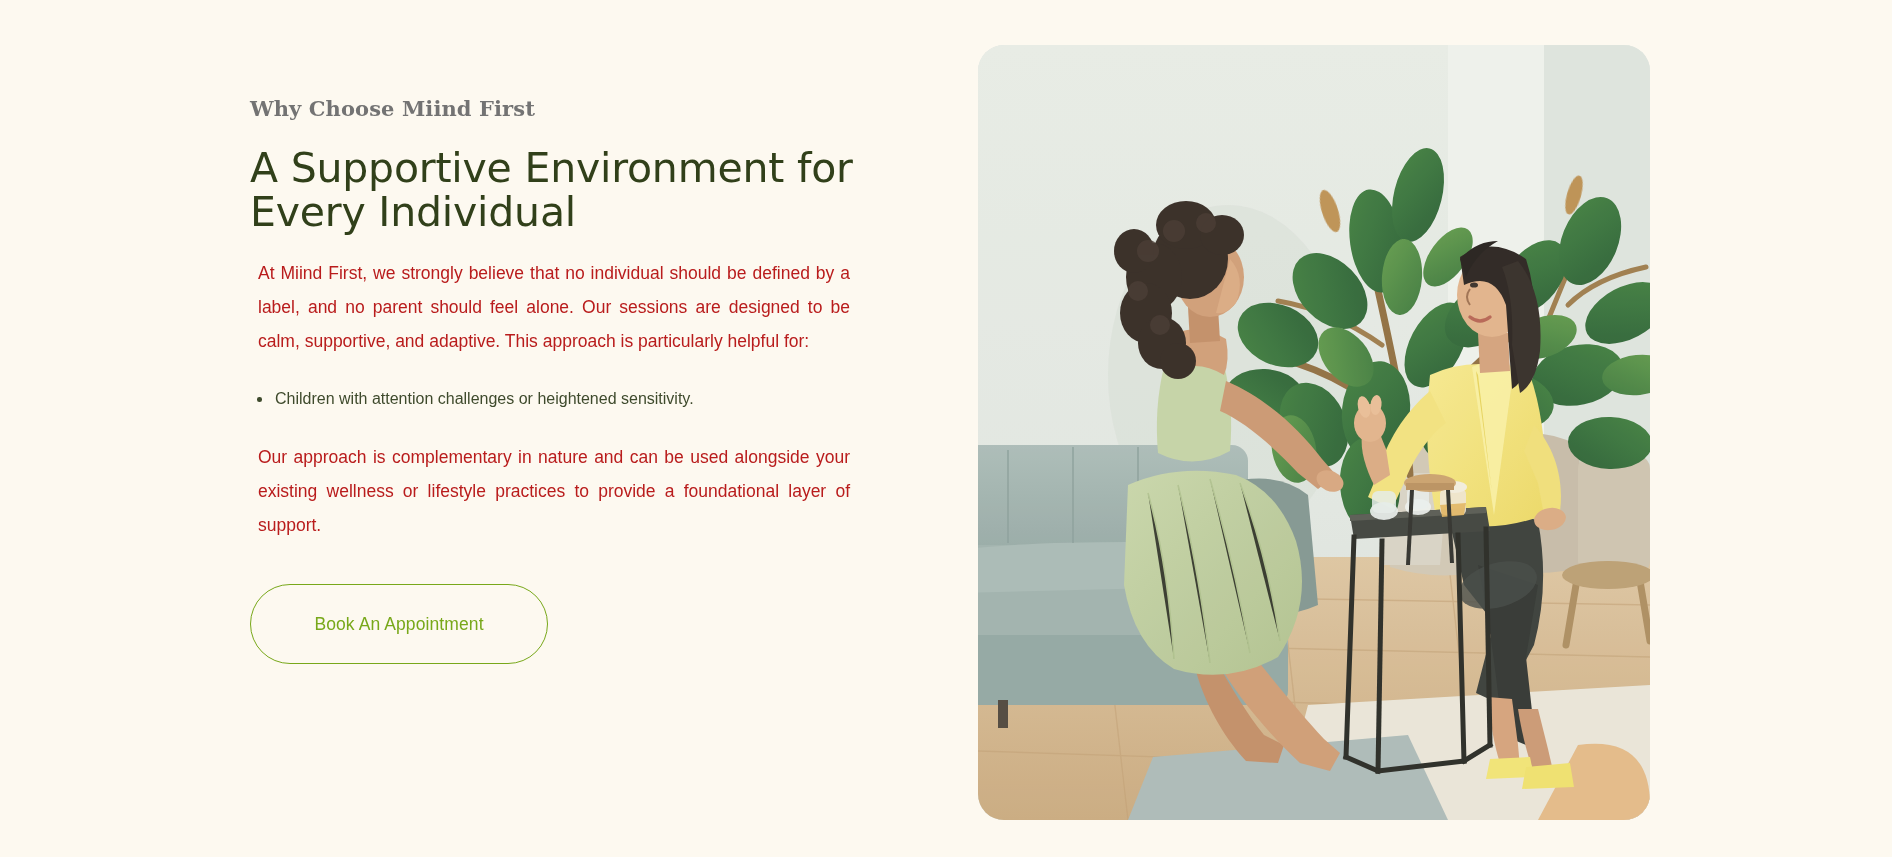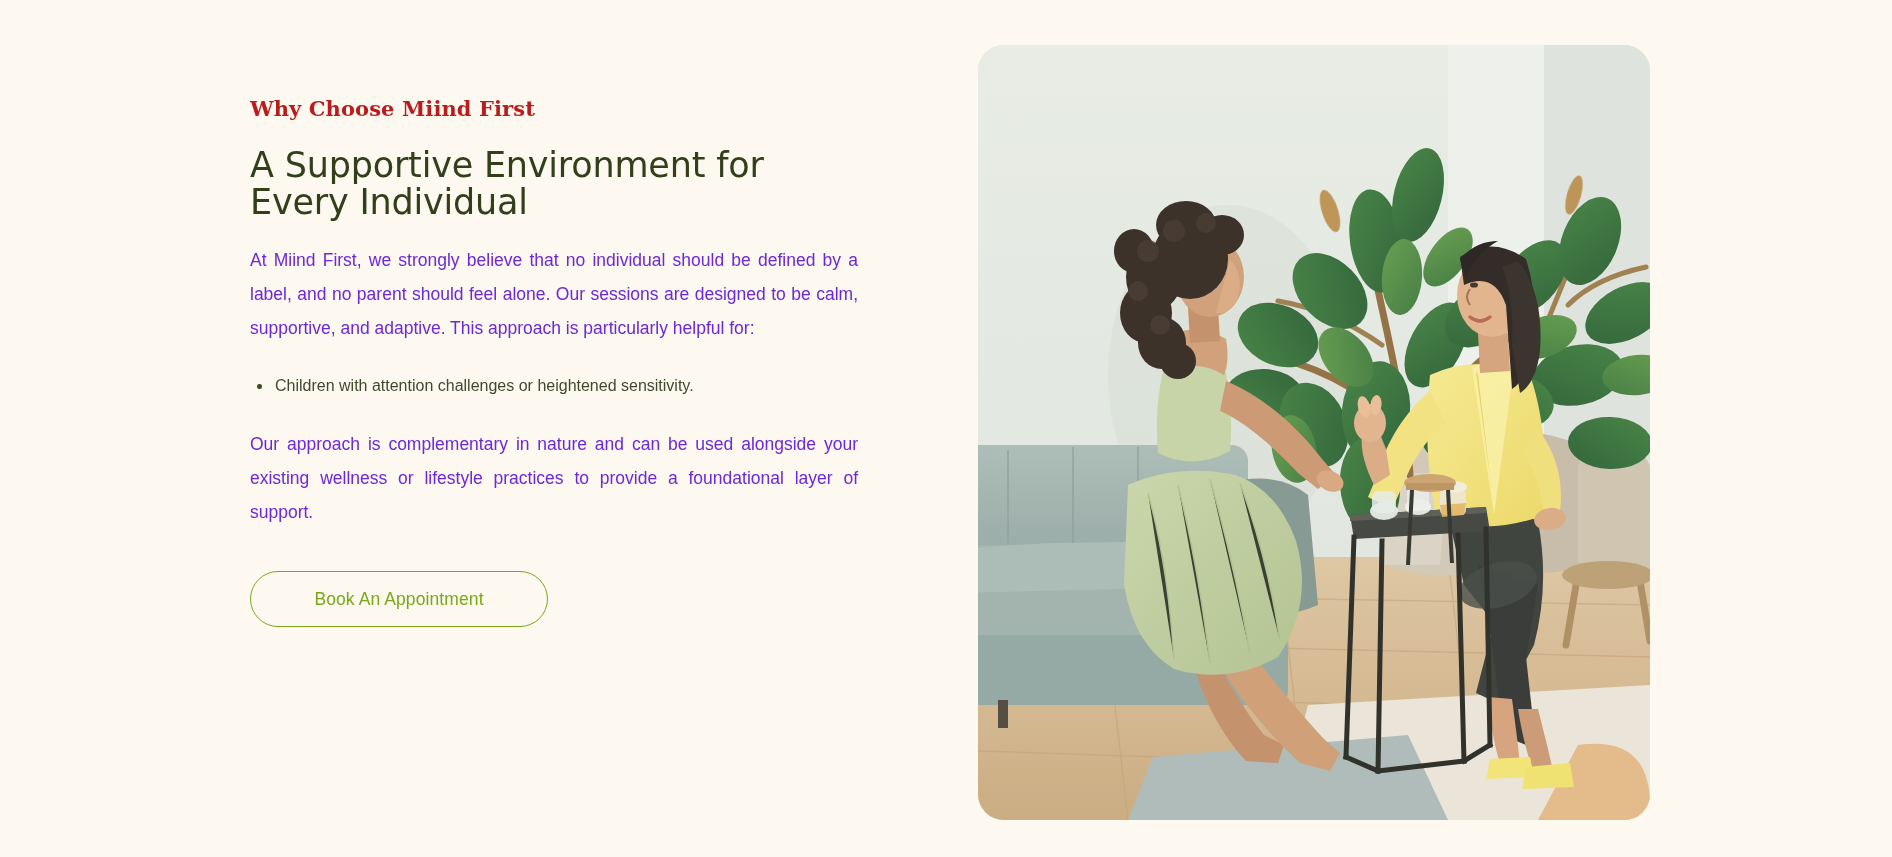--- a/index.html
+++ b/index.html
@@ -27,40 +27,40 @@
     position: absolute;
     left: 250px;
     top: 96px;
     width: 608px;
   }
   .eyebrow {
     font-family: "DejaVu Serif", "Liberation Serif", serif;
     font-weight: bold;
     font-size: 21px;
     letter-spacing: 0.1px;
-    color: #b91c1c;
+    color: #737373;
     margin: 0 0 26px 0;
     line-height: 1.2;
   }
   .headline {
     font-family: "DejaVu Sans", "Liberation Sans", sans-serif;
     font-weight: 400;
-    font-size: 35px;
+    font-size: 41px;
     line-height: 1.06;
     color: #31401A;
     margin: 8px 0 22px 0;
     letter-spacing: -0.2px;
   }
   .body-text {
     font-family: "Liberation Sans", sans-serif;
     font-size: 17.5px;
     line-height: 34px;
-    color: #6d28d9;
+    color: #b91c1c;
     text-align: justify;
-    margin: 0;
+    margin: 8px;
   }
   .intro-para {
     margin-bottom: 24px;
   }
   .benefits-list {
     list-style: none;
     margin: 0 0 24px 0;
     padding: 0;
   }
   .benefits-list li {
@@ -82,21 +82,21 @@
     background: #3E4A2C;
   }
   .closing-para {
     margin-bottom: 42px;
   }
   .cta-button {
     display: inline-flex;
     align-items: center;
     justify-content: center;
     box-sizing: border-box;
-    height: 56px;
+    height: 80px;
     padding: 0 36px;
     min-width: 298px;
     border: 1.7px solid #78A81A;
     border-radius: 999px;
     background: transparent;
     color: #78A81A;
     font-family: "Liberation Sans", sans-serif;
     font-size: 17.5px;
     letter-spacing: 0.1px;
     cursor: pointer;

